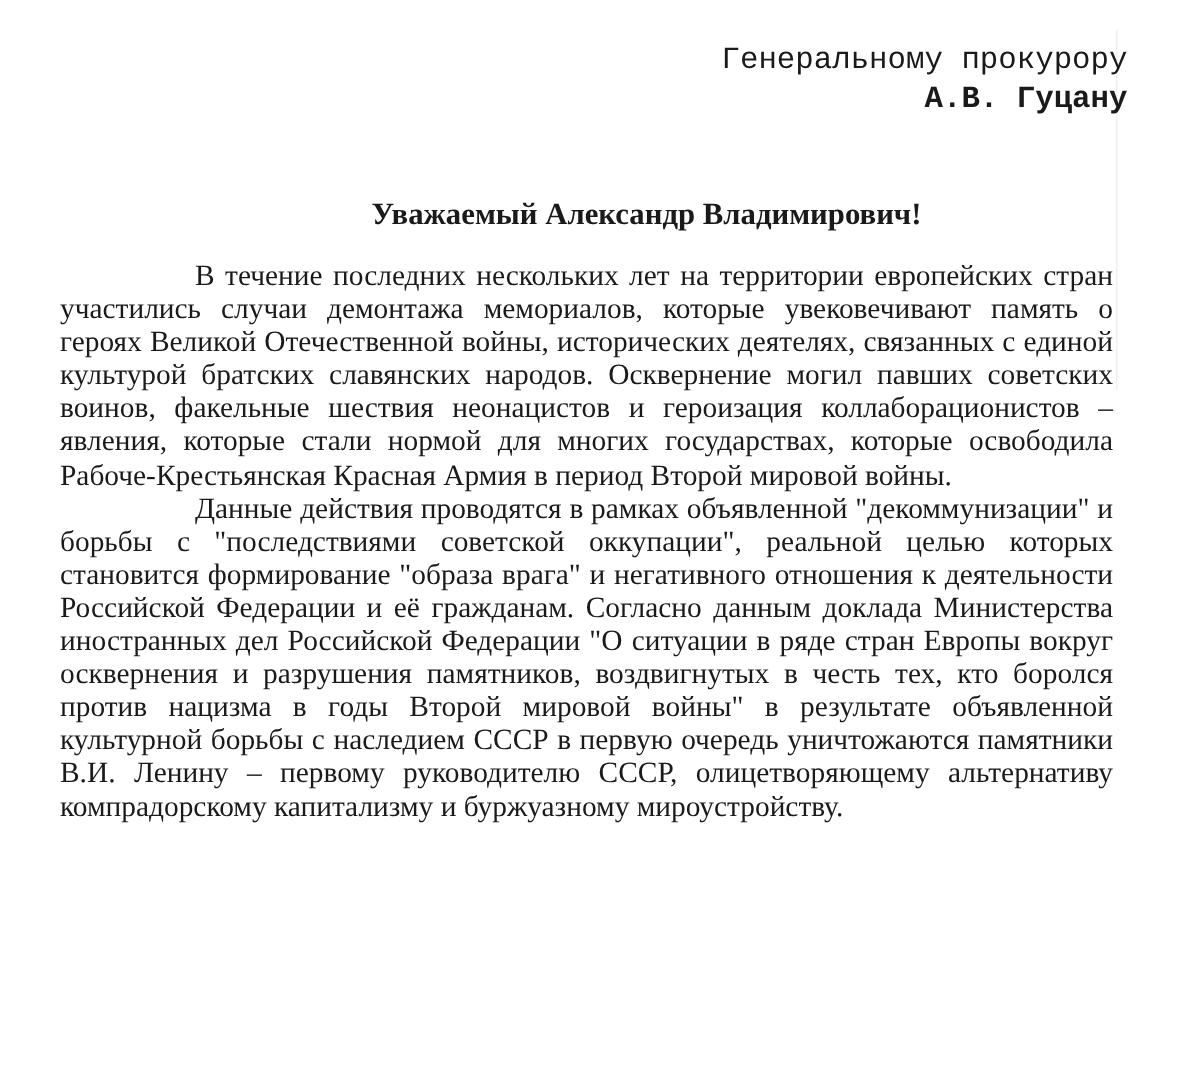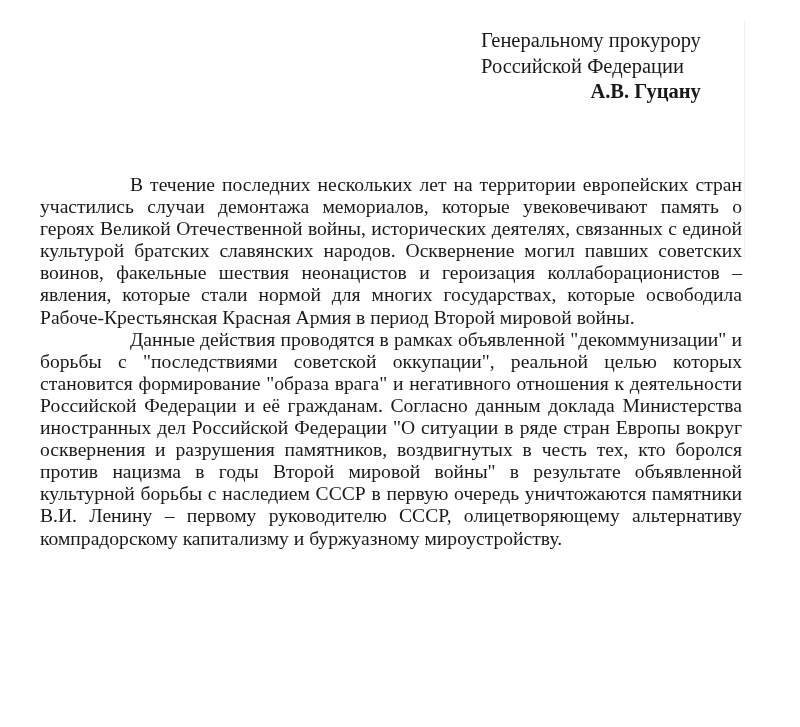--- a/index.html
+++ b/index.html
@@ -31,21 +31,21 @@
       height: 240px;
       background: #f0f0f0;
     }
     .addressee {
       position: absolute;
       left: 481px;
       top: 28px;
       font-size: 20.5px;
       line-height: 25.5px;
     }
-    .addressee div { white-space: nowrap; }
+    .addressee div { white-space: nowrap; font-family: Liberation Mono, monospace; }
     .addressee .name { font-weight: bold; text-align: right; }
     .salutation {
       position: absolute;
       left: 0;
       width: 800px;
       top: 130px;
       text-align: center;
       font-weight: bold;
       font-size: 20.5px;
       line-height: 26px;
@@ -71,22 +71,22 @@
     }
   </style>
 </head>
 <body>
 
 <div class="page">
   <div class="page-edge"></div>
 
   <div class="addressee">
     <div>Генеральному прокурору</div>
-    <div>Российской Федерации</div>
     <div class="name">А.В. Гуцану</div>
   </div>
 
+  <div class="salutation">Уважаемый Александр Владимирович!</div>
 
   <div class="body-text">
     <p>В течение последних нескольких лет на территории европейских стран участились случаи демонтажа мемориалов, которые увековечивают память о героях Великой Отечественной войны, исторических деятелях, связанных с единой культурой братских славянских народов. Осквернение могил павших советских воинов, факельные шествия неонацистов и героизация коллаборационистов – явления, которые стали нормой для многих государствах, которые освободила Рабоче-Крестьянская Красная Армия в период Второй мировой войны.</p>
     <p>Данные действия проводятся в рамках объявленной "декоммунизации" и борьбы с "последствиями советской оккупации", реальной целью которых становится формирование "образа врага" и негативного отношения к деятельности Российской Федерации и её гражданам. Согласно данным доклада Министерства иностранных дел Российской Федерации "О ситуации в ряде стран Европы вокруг осквернения и разрушения памятников, воздвигнутых в честь тех, кто боролся против нацизма в годы Второй мировой войны" в результате объявленной культурной борьбы с наследием СССР в первую очередь уничтожаются памятники В.И. Ленину – первому руководителю СССР, олицетворяющему альтернативу компрадорскому капитализму и буржуазному мироустройству.</p>
   </div>
 </div>
 
 </body></html>

